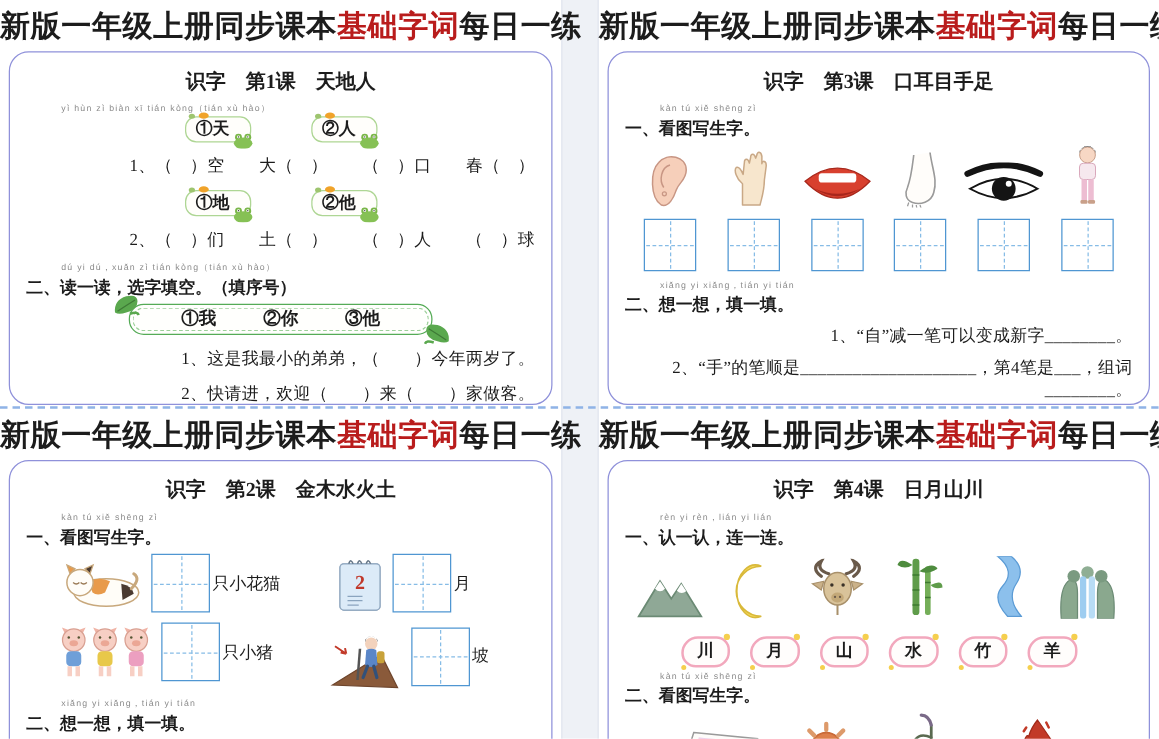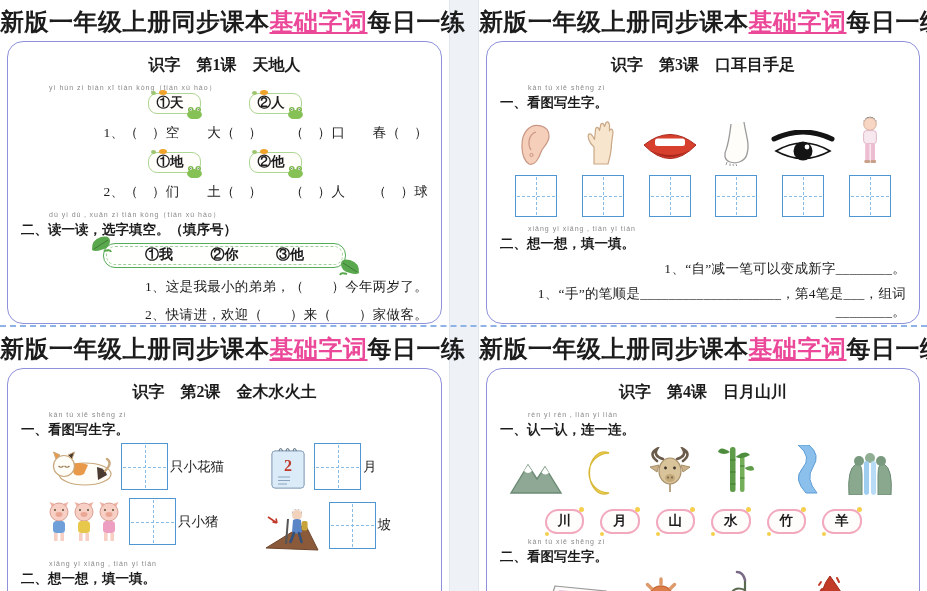--- a/index.html
+++ b/index.html
@@ -12,21 +12,21 @@
     grid-template-columns:449px 30px 448px;grid-template-rows:327px 264px;}
   .gutter{grid-column:2;grid-row:1/3;background:#eef1f6;
     border-left:1px solid #e1e5ee;border-right:1px solid #e1e5ee;}
   .row-divider{position:absolute;left:0;top:325px;width:927px;height:0;
     border-top:2px dashed #8fb3e6;z-index:4;}
   .page{position:relative;}
   .pg-tl{grid-column:1;grid-row:1;} .pg-tr{grid-column:3;grid-row:1;}
   .pg-bl{grid-column:1;grid-row:2;} .pg-br{grid-column:3;grid-row:2;}
   .page-header{white-space:nowrap;text-align:center;font-size:24px;line-height:30px;
     font-weight:900;padding-top:7px;letter-spacing:.5px;}
-  .hl{color:#ec4899;text-decoration:underline;}
+  .hl{color:#b91c1c;}
   .page-box{margin:4px 7px 0 7px;border:1.6px solid #8f91da;border-radius:16px;
     background:#fff;padding:5px 13px 8px 13px;}
   .pg-tl .page-box,.pg-tr .page-box{height:268px;}
   .pg-bl .page-box,.pg-br .page-box{height:330px;}
   .lesson-title{text-align:center;font-weight:700;font-size:16px;margin:8px 0 8px;}
   .section-heading{font-size:13.5px;font-weight:600;margin:2px 0 4px;}
   .pinyin{font-size:7px;color:#8a8a8a;letter-spacing:1px;line-height:8px;height:8px;
     margin-left:28px;font-family:"Liberation Sans","DejaVu Sans",sans-serif;}
   .qline{font-size:13.5px;margin:10px 0;letter-spacing:.3px;text-align:right;}
   
@@ -346,21 +346,21 @@
               <use href="#sym-person"></use>
             </svg>
           <span class="grid-box"></span>
         </div>
       </div>
       <div style="margin-top:8px;">
         <div class="pinyin">xiǎng yi xiǎng，tián yi tián</div>
         <div class="section-heading">二、想一想，填一填。</div>
       </div>
       <div class="qline" style="margin:7px 0;">1、“自”减一笔可以变成新字________。</div>
-      <div class="qline" style="margin:7px 0;">1、“手”的笔顺是____________________，第4笔是___，组词________。</div>
+      <div class="qline" style="margin:7px 0;">2、“手”的笔顺是____________________，第4笔是___，组词________。</div>
     </div>
   </div>
 
   <div class="page pg-bl">
     <div class="page-header">
       <span>新版一年级上册同步课本</span><span class="hl">基础字词</span><span>每日一练</span>
     </div>
     <div class="page-box">
       <div class="lesson-title">识字　第2课　金木水火土</div>
       <div class="pinyin">kàn tú xiě shēng zì</div>

